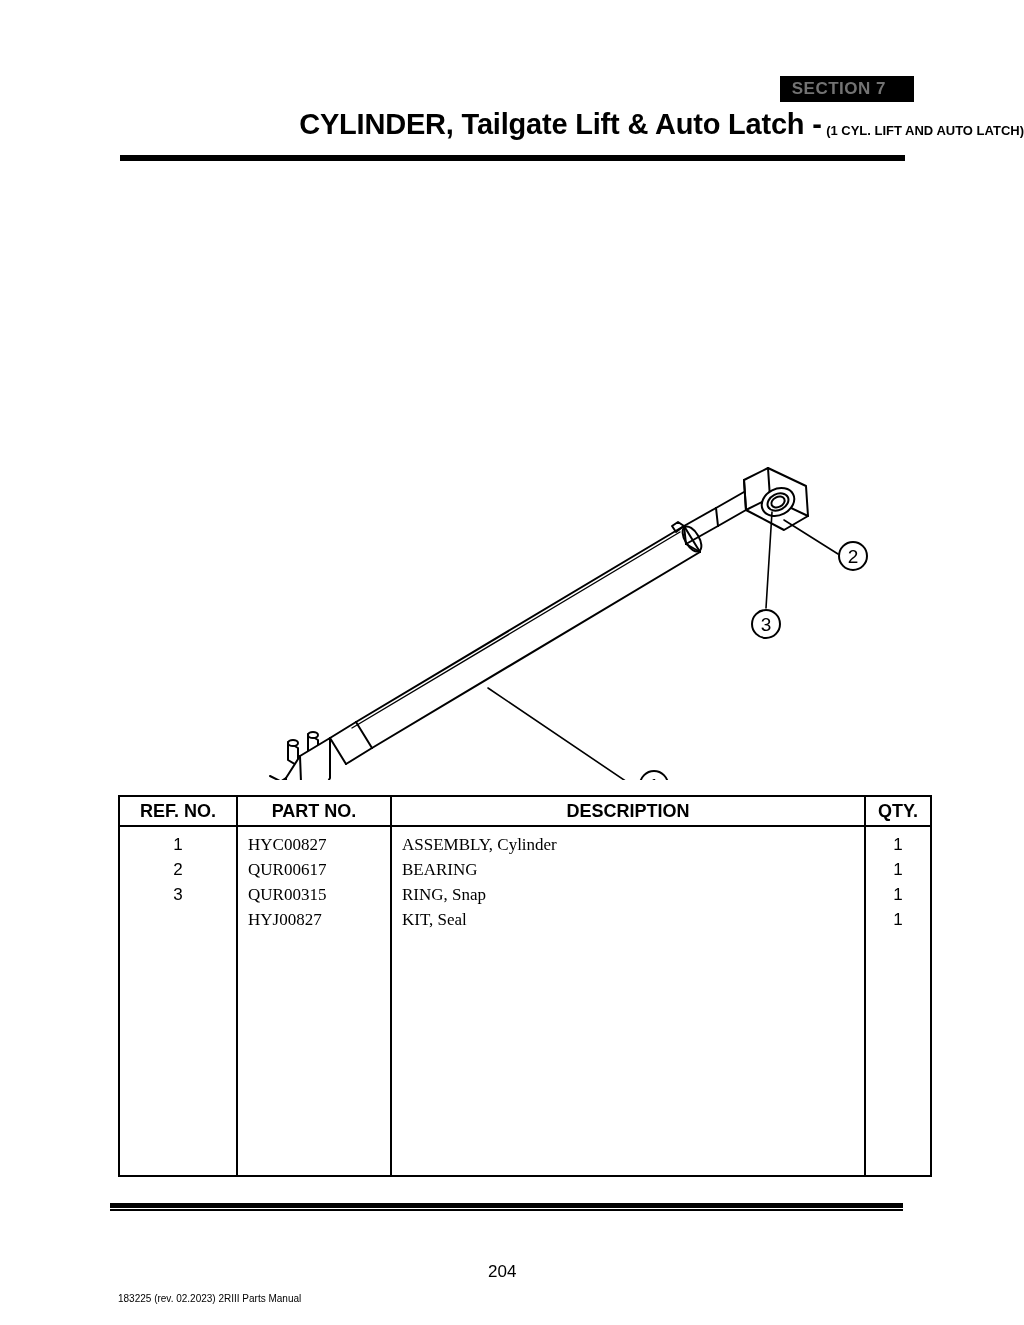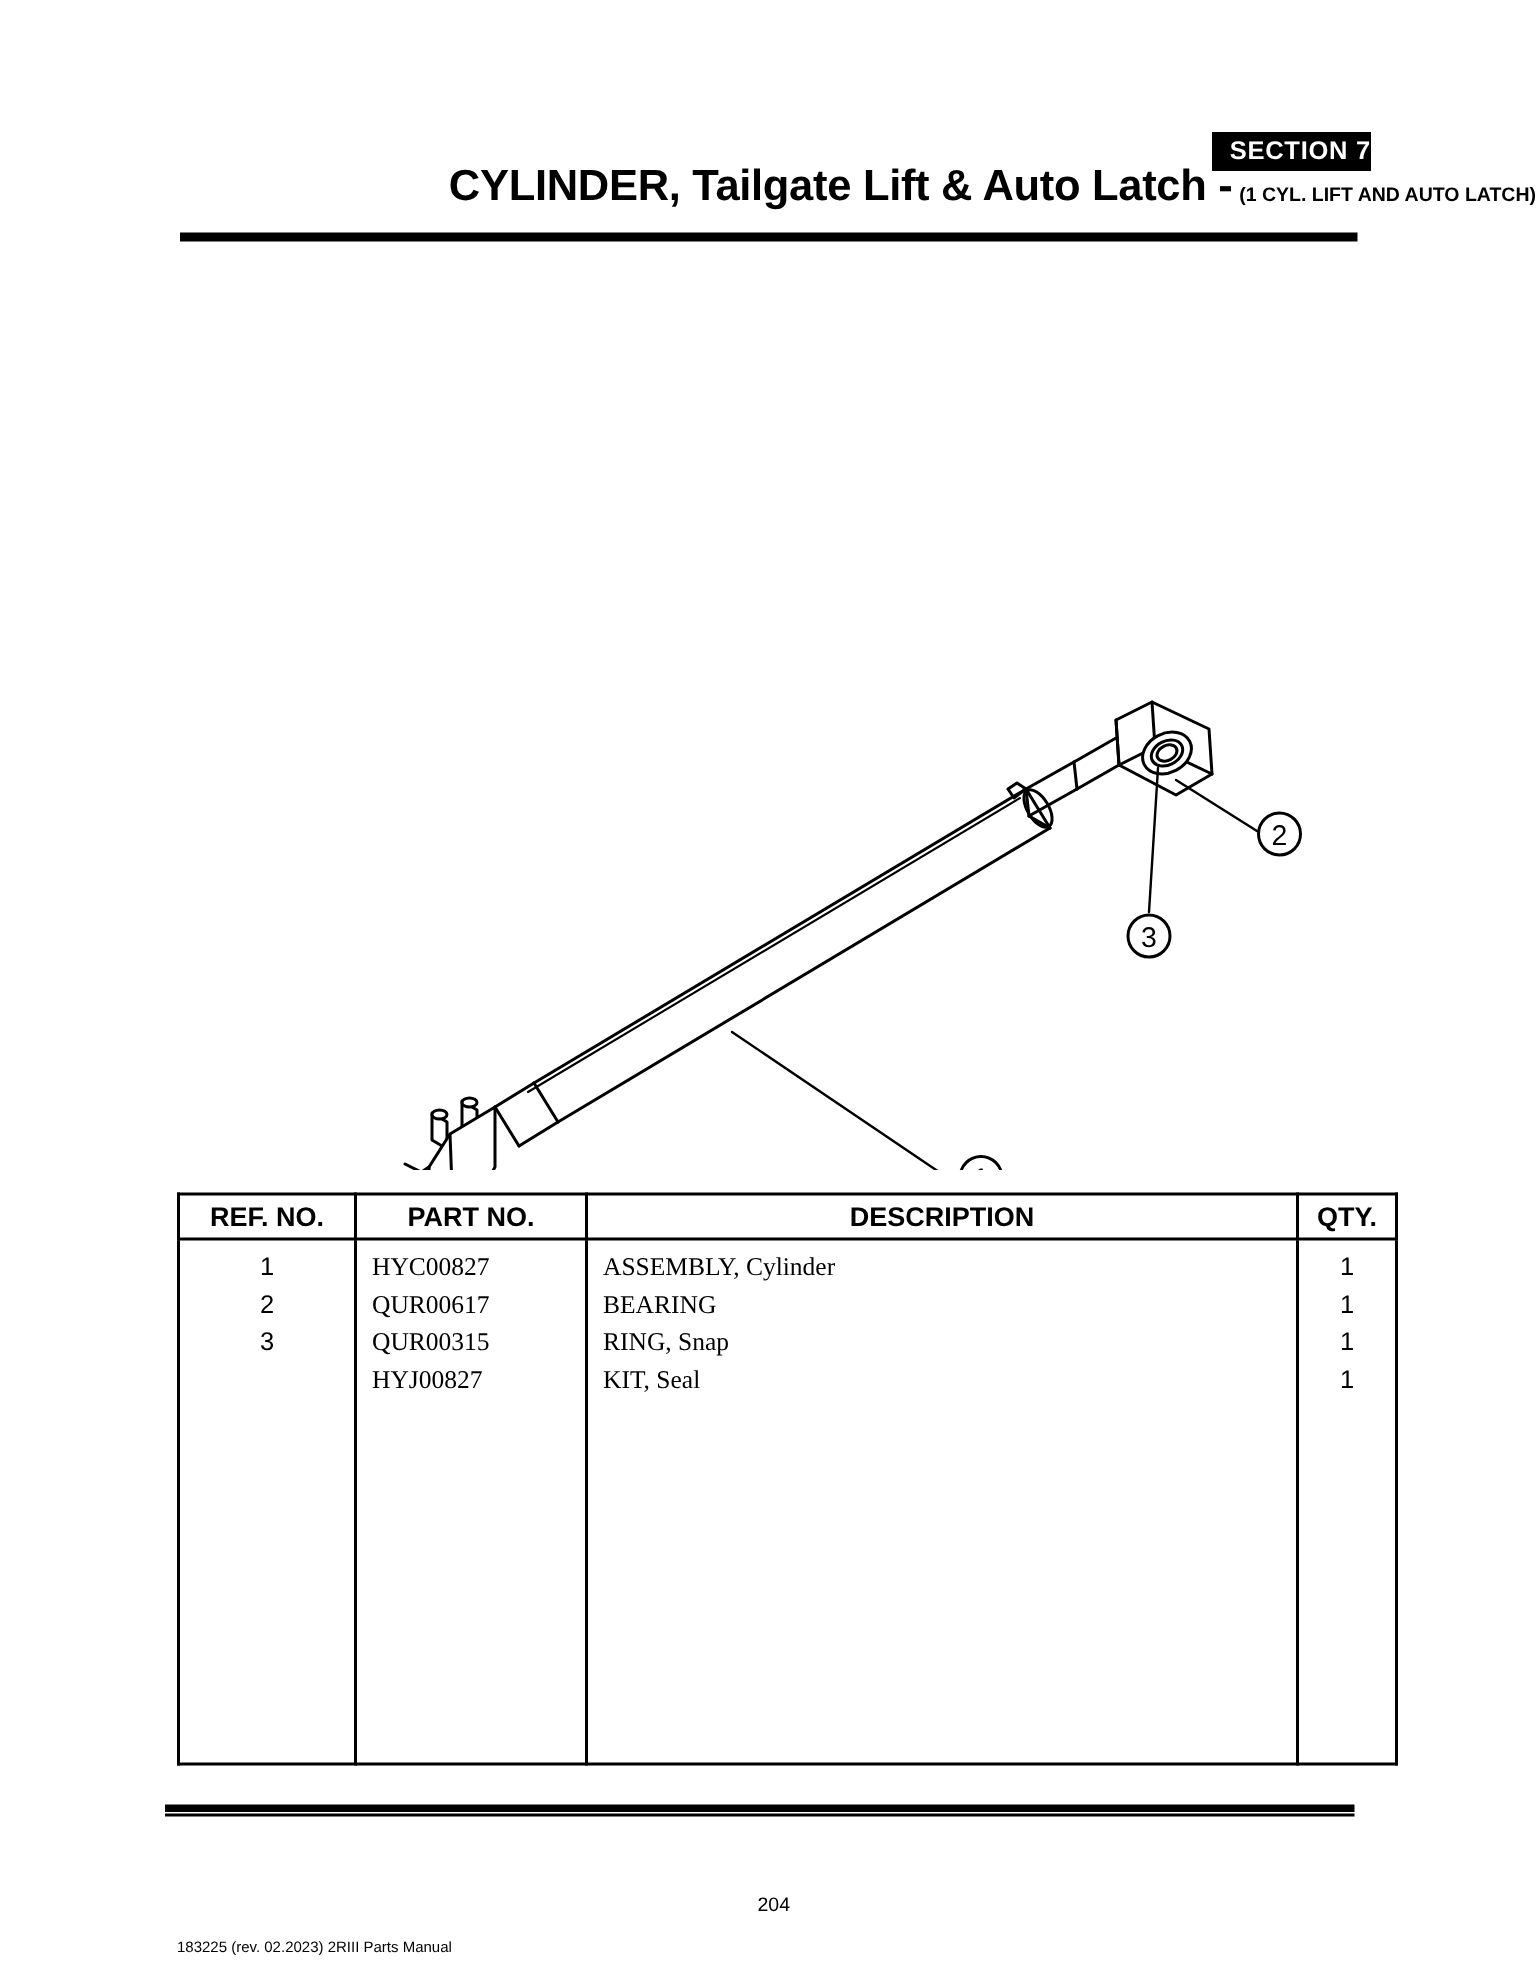--- a/index.html
+++ b/index.html
@@ -12,28 +12,28 @@
     height: 1325px;
     position: relative;
     font-family: "Liberation Sans", sans-serif;
     color: #000000;
     overflow: hidden;
   }
 
   
   .section-badge {
     position: absolute;
-    top: 88px;
+    top: 76px;
     right: 110px;
     background: #000000;
-    color: #ffffff;
+    color: #737373;
     font-weight: bold;
     font-size: 17px;
     letter-spacing: 0.5px;
-    padding: 4px 0 5px 12px;
+    padding: 4px 28px 5px 12px;
     line-height: 1;
     white-space: nowrap;
   }
   .title-row {
     position: absolute;
     top: 108px;
     left: 0;
     width: 1024px;
     text-align: right;
   }
@@ -133,22 +133,22 @@
   }
   .footer-left {
     position: absolute;
     top: 1293px;
     left: 118px;
     font-size: 10px;
   }
   .footer-page {
     position: absolute;
     top: 1262px;
-    left: 505px;
-    font-size: 13px;
+    left: 488px;
+    font-size: 17px;
   }
 </style>
 </head>
 <body>
 
 <div class="section-badge">SECTION  7</div>
 
 <div class="title-row">
   <span class="title-main">CYLINDER, Tailgate Lift &amp; Auto Latch -</span>
   <span class="title-sub">(1 CYL. LIFT AND AUTO LATCH)</span>

